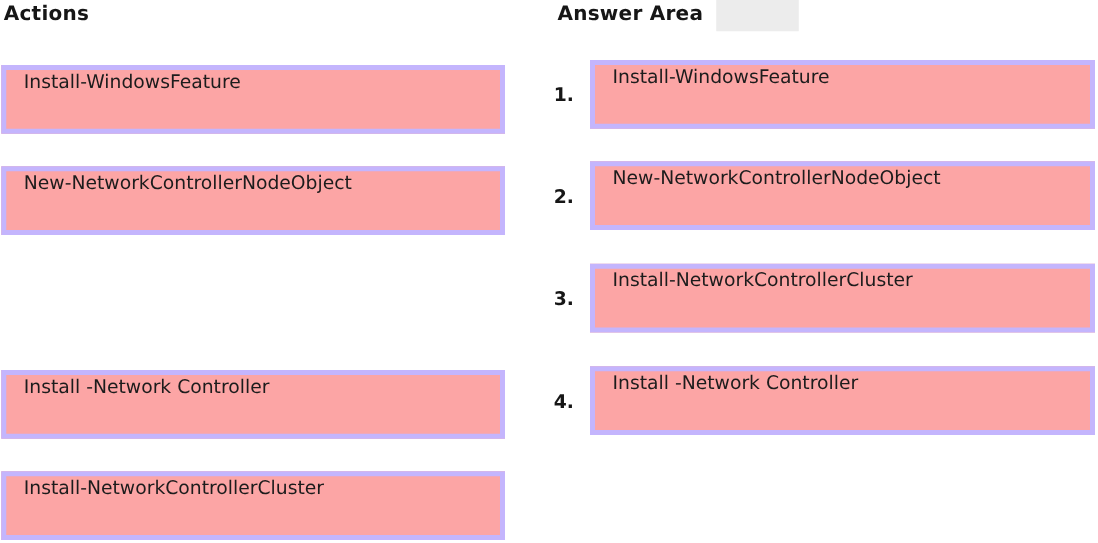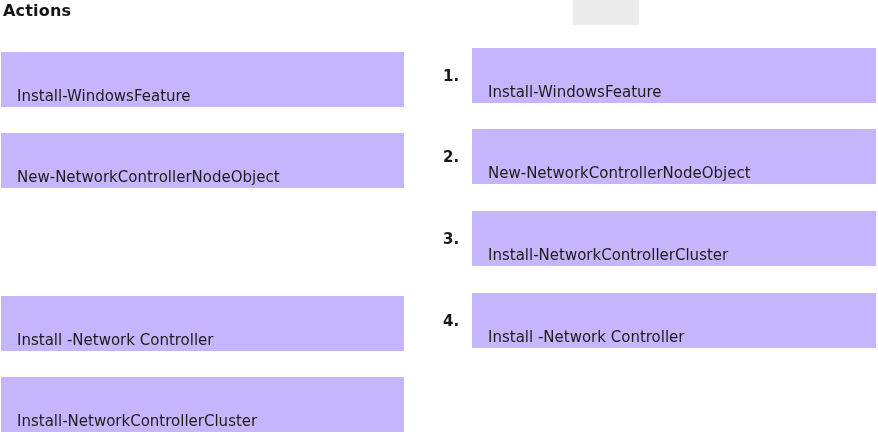--- a/index.html
+++ b/index.html
@@ -32,24 +32,24 @@
     left: 573px;
     top: 0;
     width: 66px;
     height: 25px;
     background: #ececec;
   }
   .drag-box {
     position: absolute;
     box-sizing: border-box;
     height: 55px;
-    border: 2px solid #c4b5fd;
-    background: #c4b5fd;
+    border: 4px solid #c4b5fd;
+    background: #fca5a5;
     display: flex;
-    align-items: flex-end;
+    align-items: flex-start;
     cursor: move;
   }
   .drag-box .box-label {
     padding-left: 14px;
     font-size: 15px;
     color: #1c1c1c;
     white-space: nowrap;
   }
   .action-box { left: 1px;   width: 403px; }
   .answer-box { left: 472px; width: 404px; }
@@ -79,20 +79,21 @@
     color: #161616;
   }
 </style>
 </head>
 <body>
 
 <div class="stage">
 
   <div class="col-header actions-header">Actions</div>
 
+  <div class="col-header answer-header">Answer Area</div>
 
   <div class="header-smudge"></div>
 
   <div class="drag-box action-box lr1">
     <span class="box-label">Install-WindowsFeature</span>
   </div>
   <div class="drag-box action-box lr2">
     <span class="box-label">New-NetworkControllerNodeObject</span>
   </div>
   <div class="drag-box action-box lr4">

